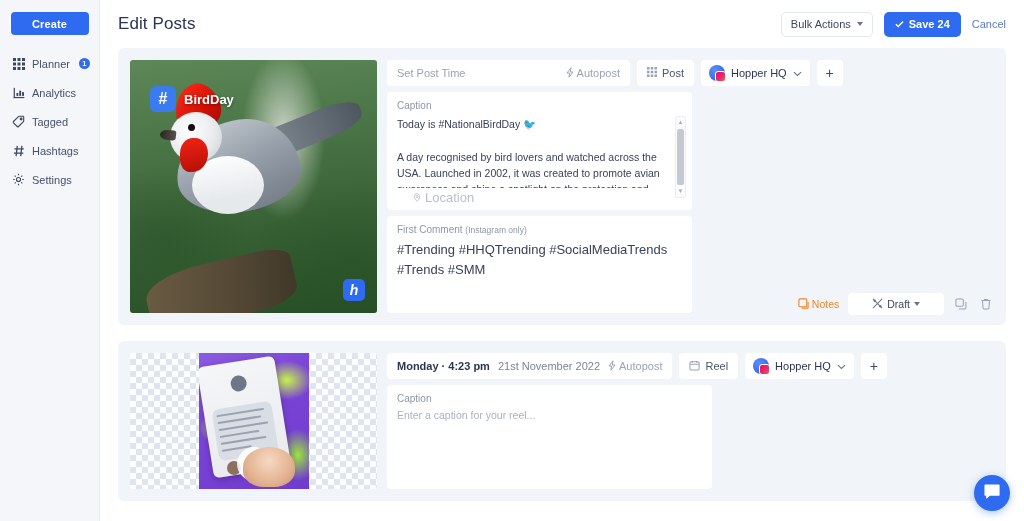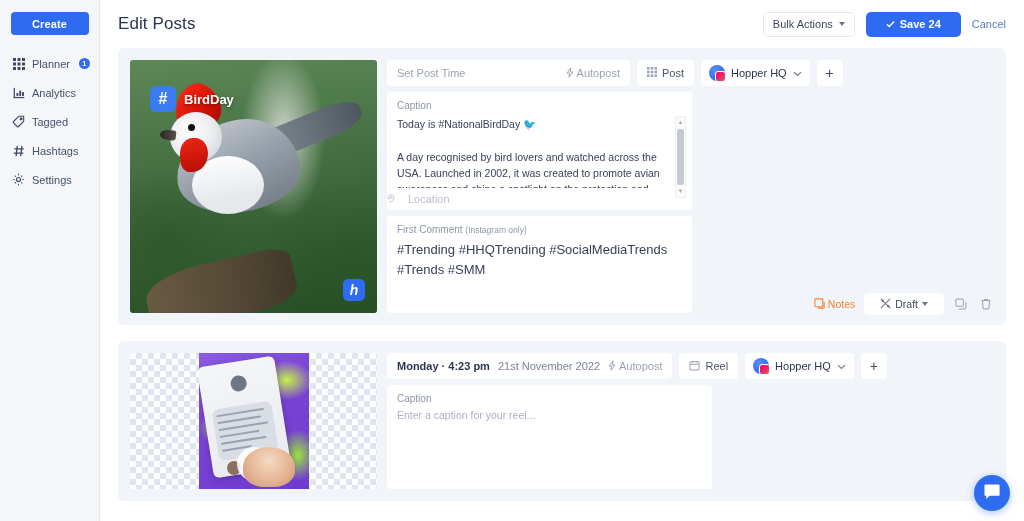--- a/index.html
+++ b/index.html
@@ -87,21 +87,21 @@
     display: flex; align-items: center; gap: 6px;
     font-size: 11px;
     color: #3d4761;
     cursor: pointer;
   }
   .caret-d { width: 0; height: 0; border-left: 3.2px solid transparent; border-right: 3.2px solid transparent; border-top: 4px solid #6b7589; }
   .save-btn {
     background: #2f6bf0; color: #fff;
     border-radius: 5px;
     height: 25px;
-    padding: 0 20px;
+    padding: 0 11px;
     display: flex; align-items: center; gap: 5px;
     font-size: 11px;
     font-weight: bold;
     cursor: pointer;
   }
   .cancel-link {
     font-size: 11px;
     color: #5b7cc4;
     cursor: pointer;
   }
@@ -428,23 +428,23 @@
     overflow: hidden;
     padding-right: 22px;
     white-space: pre-wrap;
   }
   .caption-placeholder {
     font-size: 10.5px;
     color: #aab1c1;
   }
   .location {
     position: absolute;
-    left: 0; bottom: 5px;
-    display: flex; align-items: center; gap: 13px;
-    font-size: 11px;
+    left: 26px; bottom: 5px;
+    display: flex; align-items: center; gap: 4px;
+    font-size: 13px;
     color: #b9bfcc;
     cursor: pointer;
   }
   .scrollbar {
     position: absolute;
     right: 6px; top: 24px;
     width: 11px; height: 82px;
     background: #fbfbfc;
     border: 1px solid #eceef2;
     border-radius: 2px;
@@ -484,21 +484,21 @@
   .notes-btn {
     display: flex; align-items: center; gap: 3px;
     color: #f0852c;
     font-size: 10.5px;
     cursor: pointer;
   }
   .draft-btn {
     background: #fff;
     border-radius: 4px;
     height: 22px;
-    padding: 0 16px;
+    padding: 0 24px;
     display: flex; align-items: center; gap: 4px;
     font-size: 10.5px;
     color: #3d4761;
     cursor: pointer;
   }
   .icon-btn {
     width: 16px; height: 16px;
     display: flex; align-items: center; justify-content: center;
     cursor: pointer;
     color: #9aa2b4;

